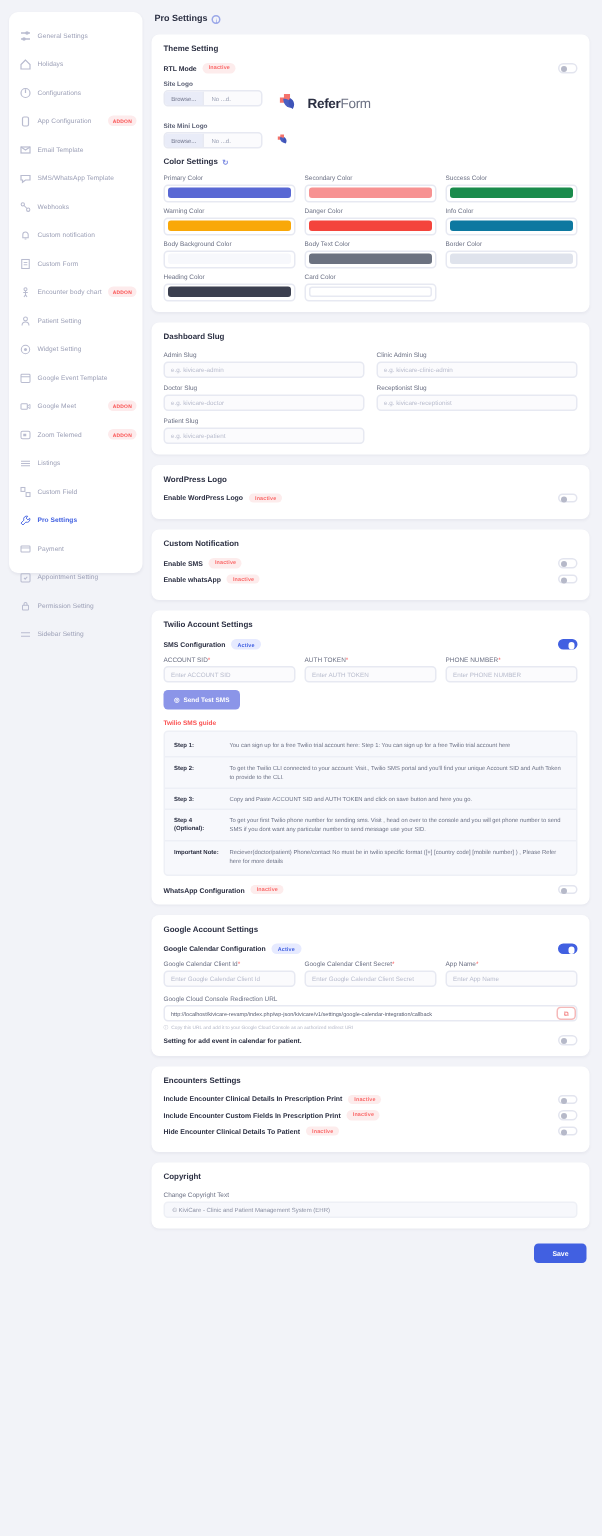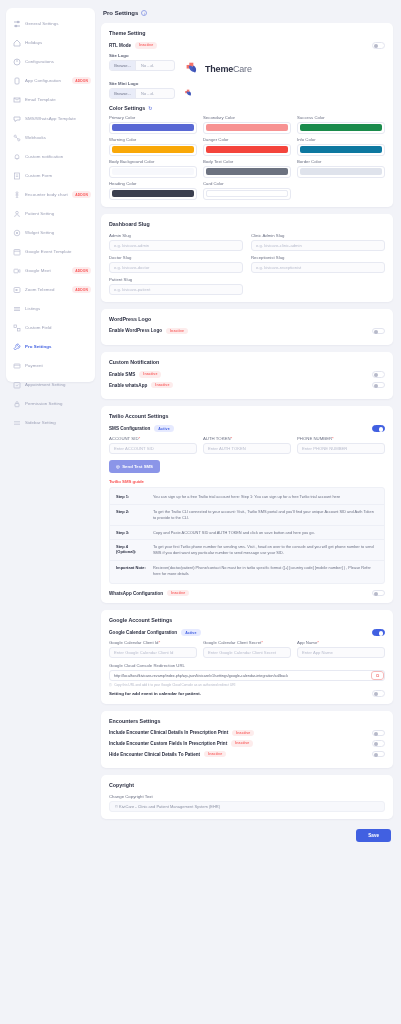--- a/index.html
+++ b/index.html
@@ -438,21 +438,21 @@
           <div class="file-btn">Browse...</div>
           <div class="file-name">No ...d.</div>
         </div>
         <div class="logo-wrap">
           <svg width="18" height="18" viewBox="0 0 40 40">
             <path d="M14 6 h9 v9 h-9 z" fill="#f4736b"></path>
             <path d="M8 11 h8 v8 h-8 z" fill="#f4736b"></path>
             <path d="M13 13 c8,-1 14,5 13,13 c-6,2 -13,-4 -13,-13 z" fill="#4a5fc1"></path>
             <path d="M23 12 c6,3 8,10 4,16 c-6,-2 -8,-10 -4,-16 z" fill="#3f54b8"></path>
           </svg>
-          <span class="logo-txt"><span>Theme</span><span class="c2">Care</span></span>
+          <span class="logo-txt"><span>Refer</span><span class="c2">Form</span></span>
         </div>
       </div>
 
       <div class="field-label">Site Mini Logo</div>
       <div class="file-row">
         <div class="file-ctrl">
           <div class="file-btn">Browse...</div>
           <div class="file-name">No ...d.</div>
         </div>
         <svg width="11" height="11" viewBox="0 0 40 40">

